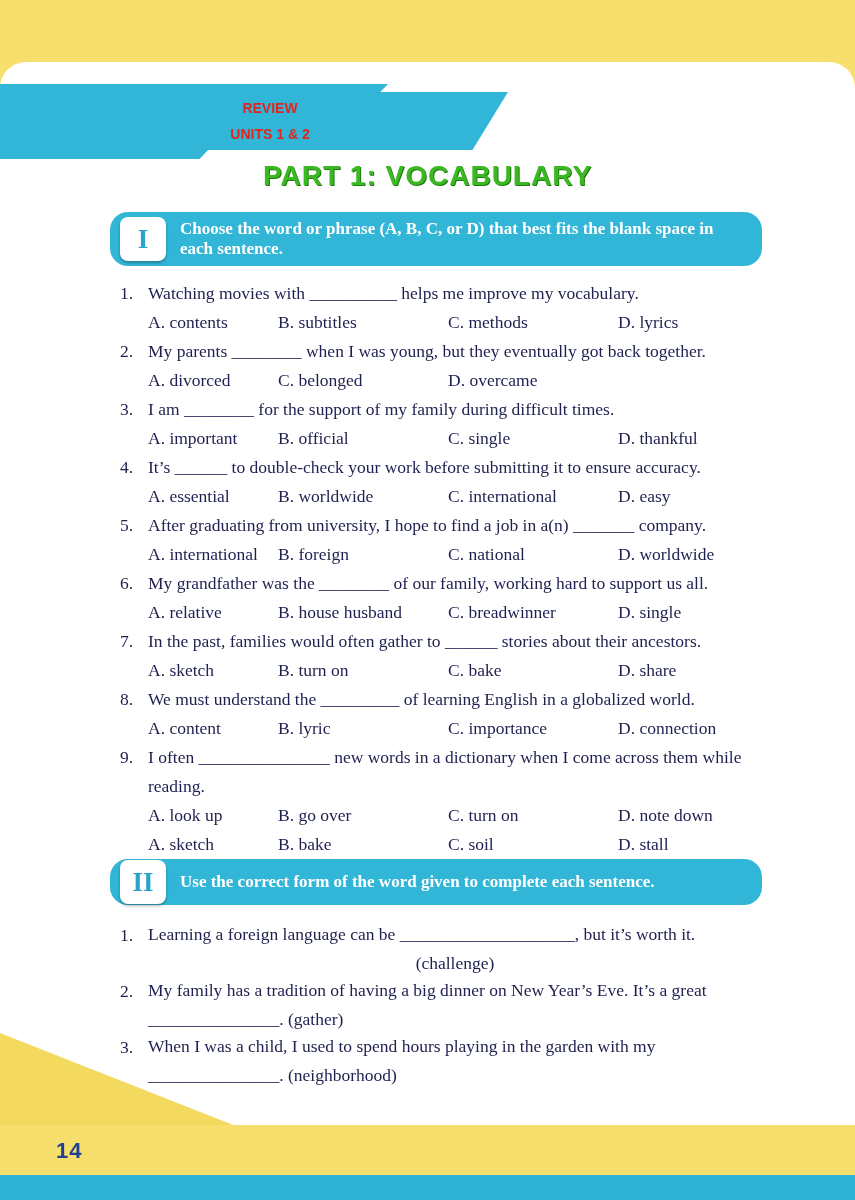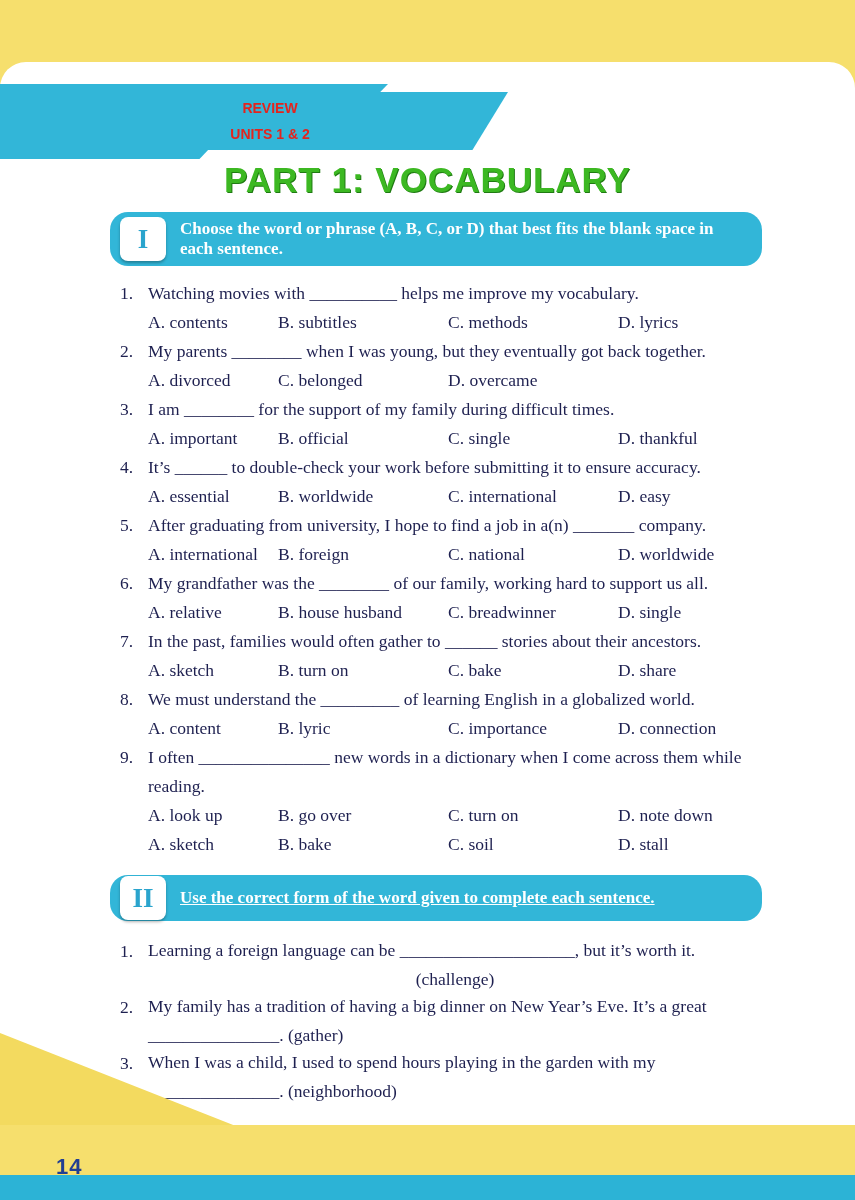--- a/index.html
+++ b/index.html
@@ -12,21 +12,21 @@
     position:absolute; top:62px; left:0; right:0; bottom:0;
     background:#ffffff; border-radius:26px 26px 0 0;
   }
   .bottom-yellow { position:absolute; left:0; right:0; bottom:25px; height:50px; background:#f6df6d; }
   .bottom-diagonal {
     position:absolute; left:0; bottom:25px; width:360px; height:142px;
     background:#f3da5f; clip-path:polygon(0 0, 100% 100%, 0 100%);
   }
   .bottom-cyan { position:absolute; left:0; right:0; bottom:0; height:25px; background:#2cb3d6; }
   .page-number {
-    position:absolute; left:56px; bottom:20px;
+    position:absolute; left:56px; bottom:36px;
     font-family:"Liberation Sans", sans-serif; font-weight:bold;
     font-size:22px; color:#223f92; letter-spacing:1px;
   }
 
   
   .ribbon-main {
     position:absolute; top:92px; left:0; width:508px; height:58px;
     background:#32b6d8; clip-path:polygon(0 0, 100% 0, 93% 100%, 0 100%);
   }
   .ribbon-stripe-top {
@@ -38,21 +38,21 @@
     background:#32b6d8; clip-path:polygon(0 0, 100% 0, 95% 100%, 0 100%);
   }
   .ribbon-text {
     position:absolute; top:95px; left:180px; width:180px;
     text-align:center; font-family:"Liberation Sans", sans-serif;
     font-weight:bold; font-size:14px; line-height:26px; color:#e3241e;
   }
   .part-title {
     position:absolute; top:160px; left:0; right:0; text-align:center;
     font-family:"Liberation Sans", sans-serif; font-weight:bold;
-    font-size:35px; letter-spacing:1px; color:#3cb822;
+    font-size:28px; letter-spacing:1px; color:#3cb822;
     text-shadow:1px 1px 0 #1f7a12;
   }
 
   
   .content { position:absolute; top:212px; left:110px; width:652px; }
   .banner {
     position:relative; background:#32b6d8; border-radius:18px;
     padding:7px 16px 7px 70px; color:#ffffff; font-weight:bold;
     font-size:17px; line-height:20px; min-height:32px;
     display:flex; align-items:center;
@@ -61,21 +61,21 @@
     position:absolute; left:10px; top:50%; transform:translateY(-50%);
     width:46px; height:44px; background:#ffffff; border-radius:8px;
     box-shadow:0 2px 3px rgba(0,0,0,0.3);
     display:flex; align-items:center; justify-content:center;
     color:#2aa4cd; font-weight:bold; font-size:27px;
   }
   .q-list { margin-top:13px; }
   .q-line { display:grid; grid-template-columns:28px 1fr; padding-left:10px; }
   .q-text, .q-num, .opt, .item-text { font-size:17.5px; line-height:29px; }
   .opts { display:grid; grid-template-columns:130px 170px 170px 1fr; padding-left:38px; }
-  .banner-2 { margin-top:16px; margin-bottom:16px;text-decoration:underline; }
+  .banner-2 { margin-top:0; margin-bottom:16px; }
   .item-line { display:grid; grid-template-columns:28px 1fr; padding-left:10px; }
   .item-text { line-height:27px; }
   .align-right { text-align:center; }
   .justify { text-align:justify; }
 </style>
 </head>
 <body>
 
 <div class="page">
   <div class="white-sheet"></div>

